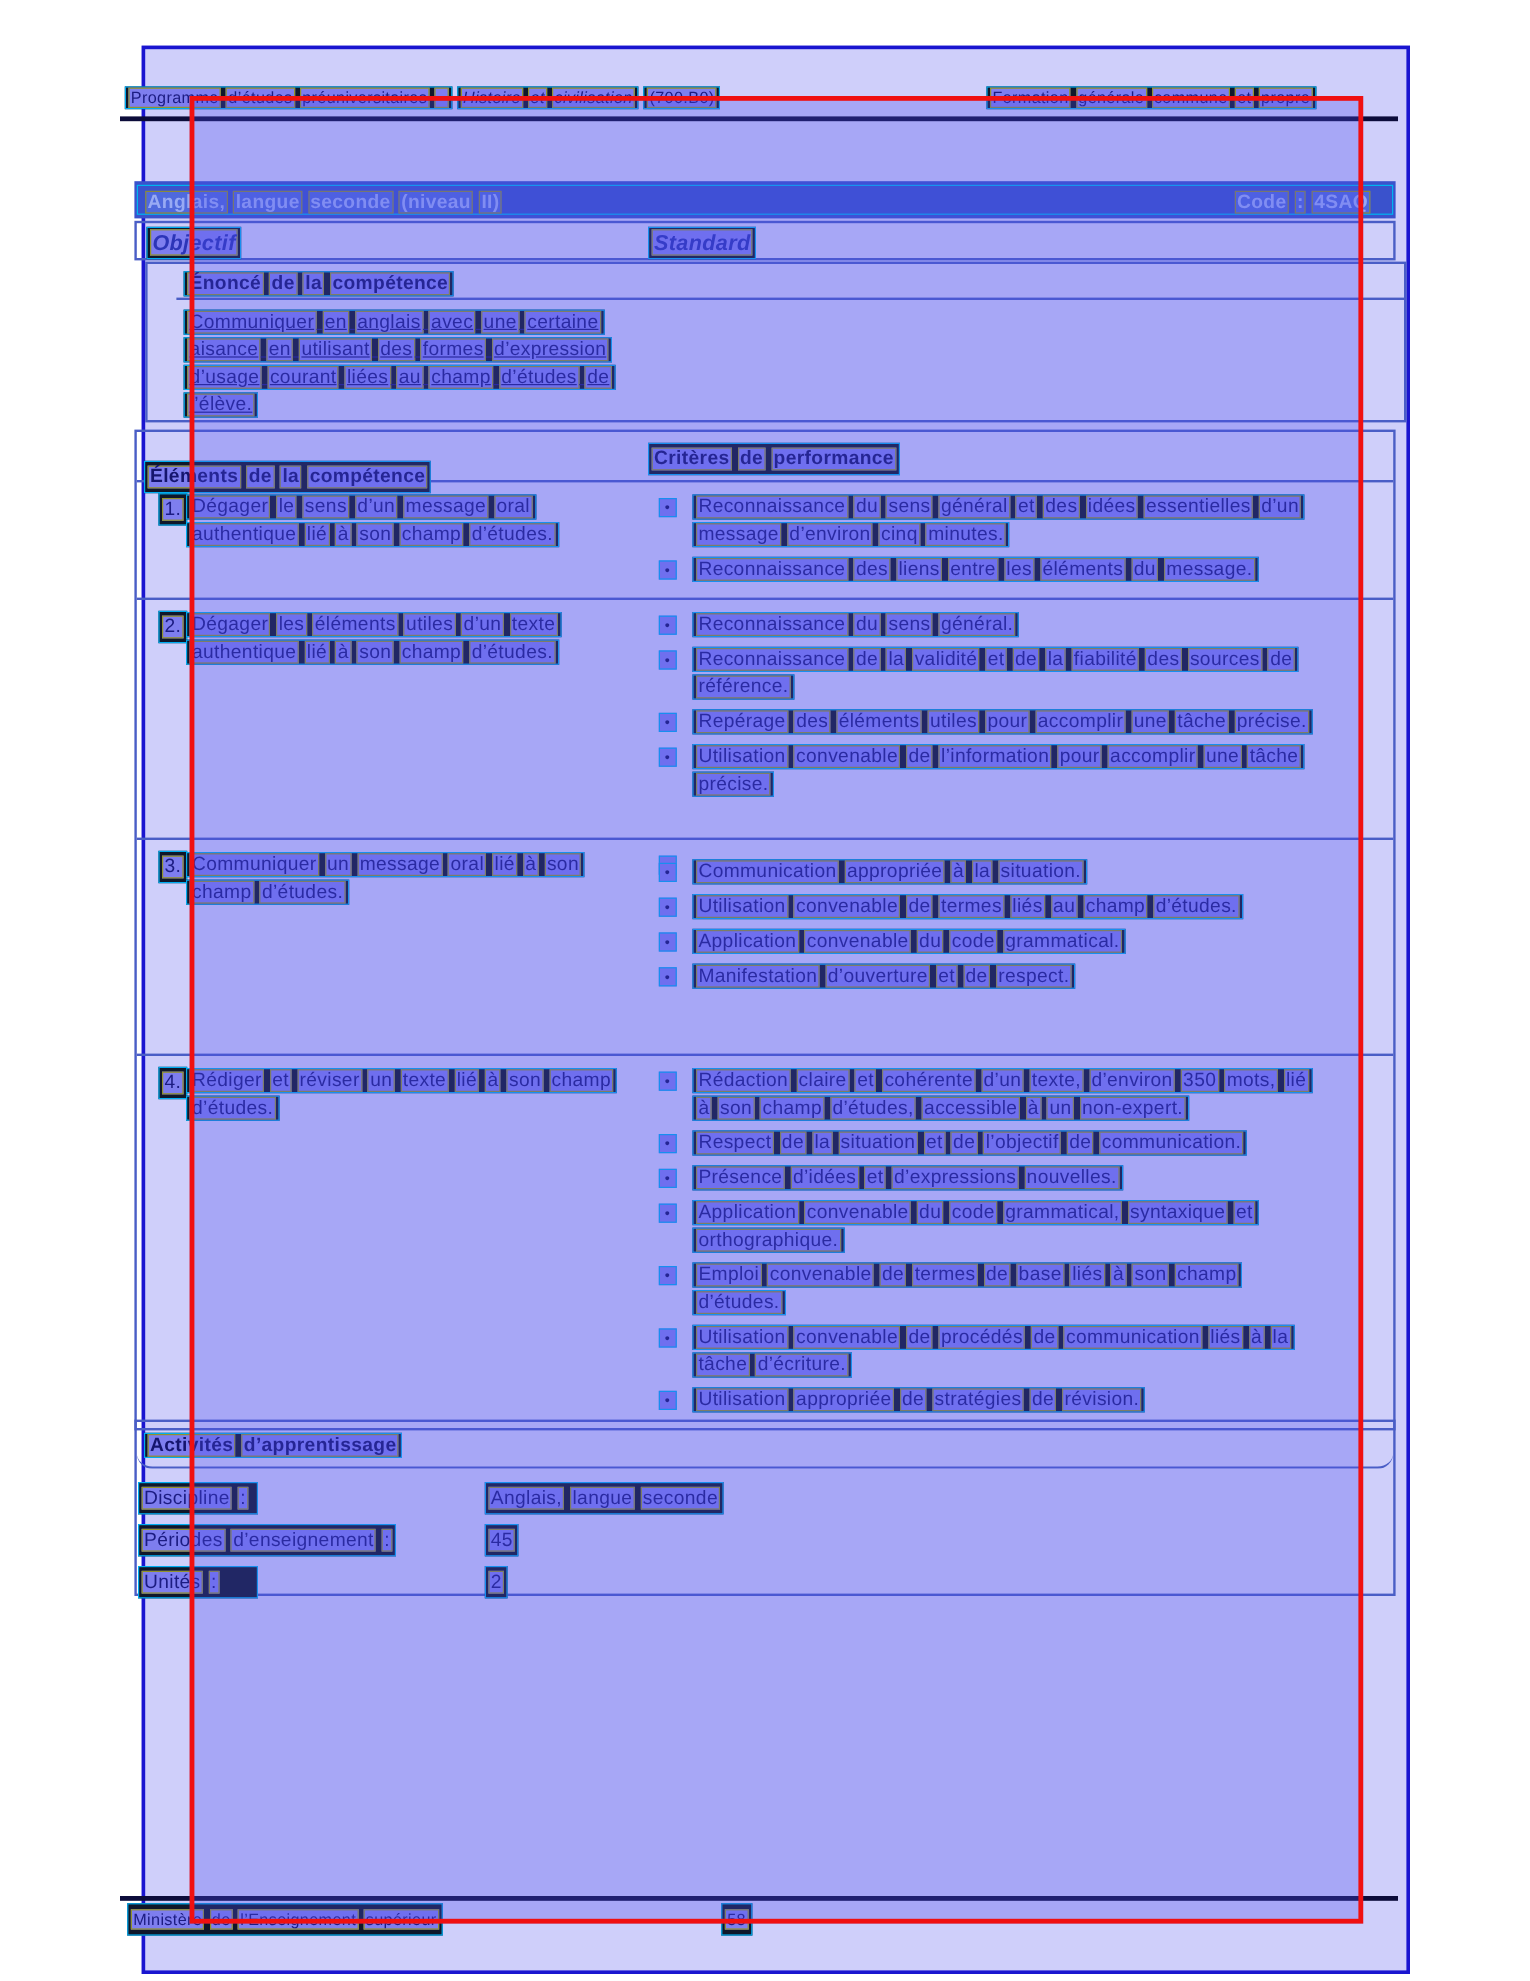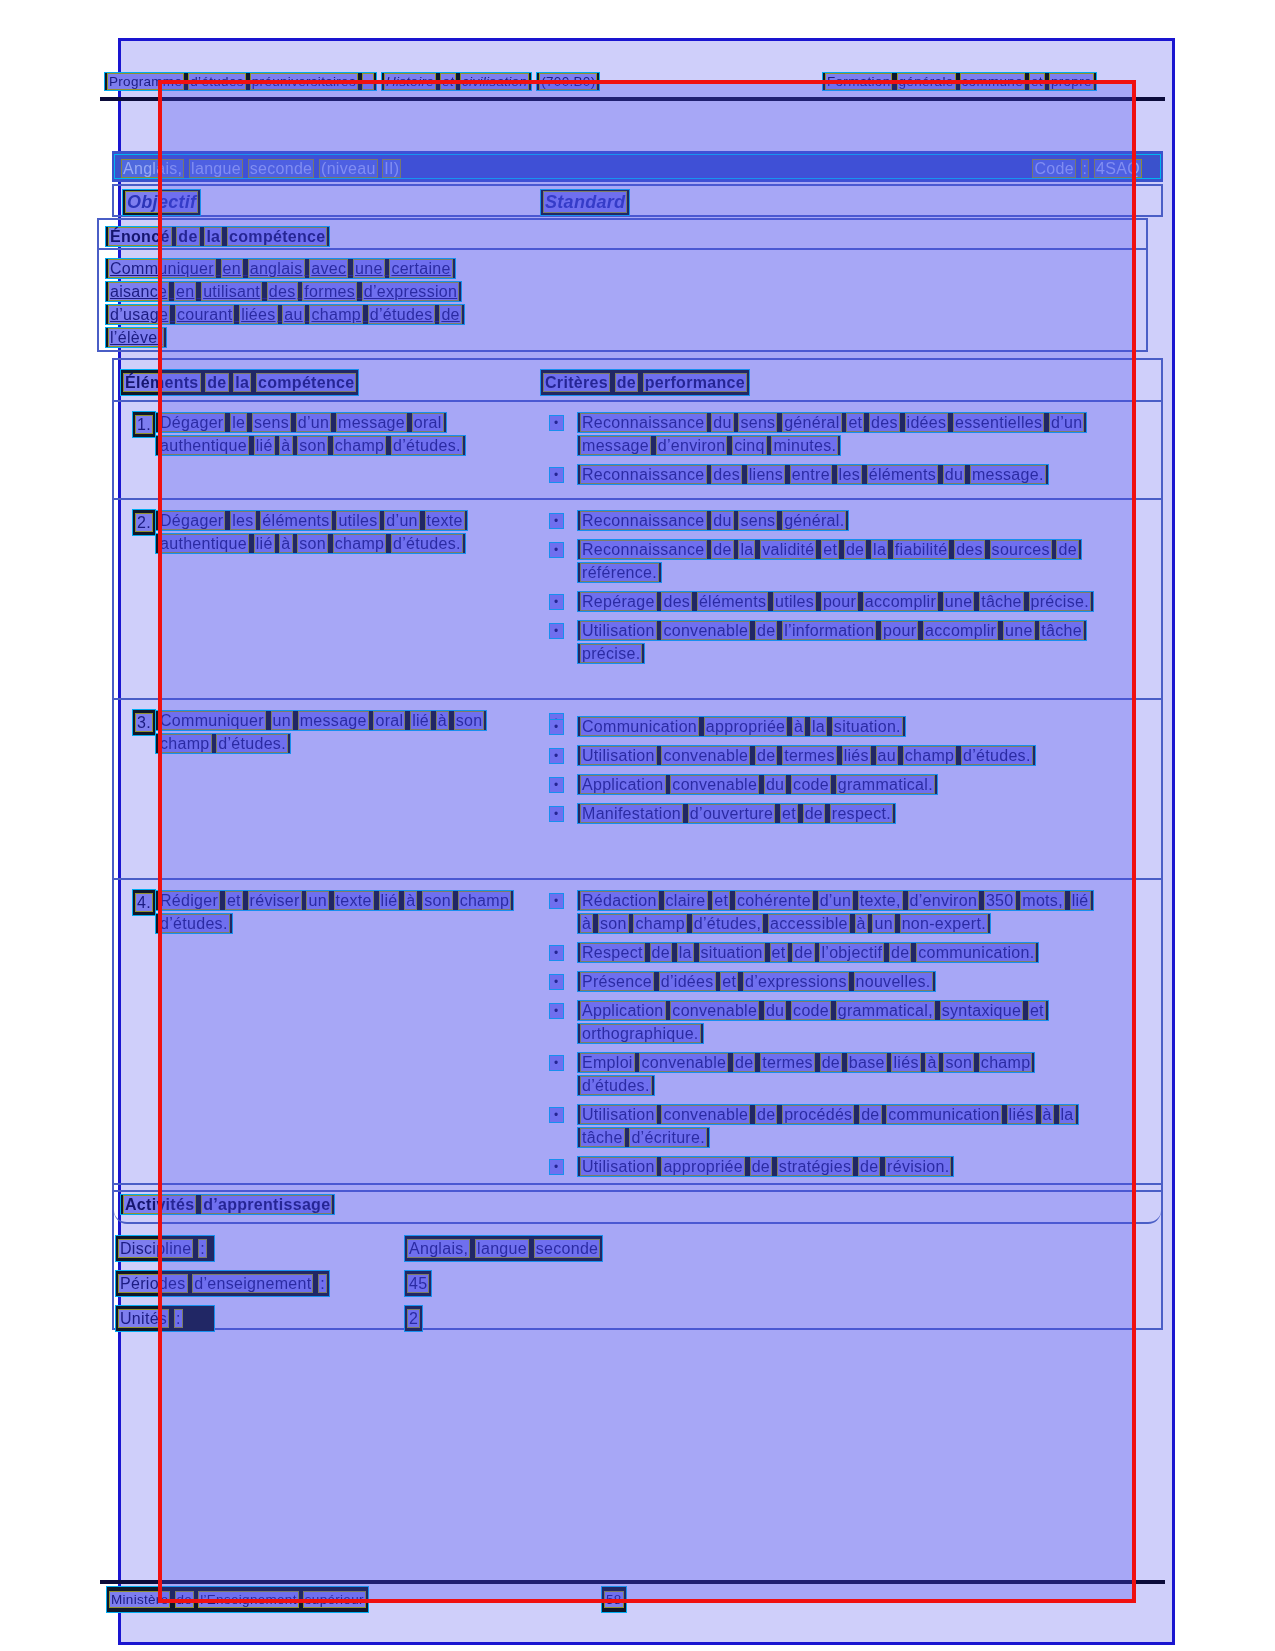--- a/index.html
+++ b/index.html
@@ -29,40 +29,40 @@
   .hdr .ocr-line { line-height:17px; }
   .hdr-right { position:absolute; left:718px; top:0; white-space:nowrap; }
   .rule { background:#0c0c3a; height:4px; }
   .rule-top { left:100px; top:97px; width:1065px; }
   .rule-bottom { left:100px; top:1580px; width:1065px; }
   .footer-left { left:106px; top:1586px; font-size:13.5px; }
   .footer-page { left:601px; top:1586px; font-size:13.5px; }
   
   .banner { left:112px; top:151px; width:1051px; height:31px; background:#3a52cc; }
   .banner-line { position:absolute; left:2px; right:2px; top:3px; bottom:3px; border:1px solid #00b4f0; }
-  .banner .ocr-line { background:transparent; border:none; color:#98aaf4; font-weight:normal; }
+  .banner .ocr-line { background:transparent; border:none; color:#98aaf4; font-weight:bold; }
   .banner .w { background:#4f69dd; border-color:#8a8a3a; }
   .banner-title { position:absolute; left:4px; top:1px; white-space:nowrap; }
   .banner-code { position:absolute; right:16px; top:1px; white-space:nowrap; }
   
   .objstd { left:112px; top:184px; width:1051px; height:33px; border:2px solid #4a5ec6; }
   .col-title { position:absolute; top:3px; font-size:18px; font-weight:bold; font-style:italic; color:#2c35b8; white-space:nowrap; }
   .col-objectif { left:8px; }
   .col-standard { left:426px; }
   
   .box { border:2px solid #4a5ec6; }
   .box-hd { border-bottom:2px solid #4a5ec6; padding:5px 6px 0 6px; }
-  .enonce { left:97px; top:218px; width:1051px; height:134px; }
+  .enonce { left:121px; top:218px; width:1051px; height:134px;padding-left:24px; }
   .enonce .box-hd { height:30px; }
   .enonce .box-bd { padding:7px 6px 0 6px; }
   .para { width:400px;text-decoration:underline; }
   
   .elements { left:112px; top:358px; width:1051px; }
   .el-hd { position:relative; height:42px; border-bottom:2px solid #4a5ec6; }
-  .el-hd .c1 { position:absolute; left:6px; top:9px; white-space:nowrap;text-align:center; }
+  .el-hd .c1 { position:absolute; left:6px; top:24px; white-space:nowrap;text-align:center; }
   .el-hd .c2 { position:absolute; left:426px; top:9px; white-space:nowrap; }
   .el-row { position:relative; }
   .el-row + .el-row { border-top:2px solid #4a5ec6; }
   .el-row.r1 { min-height:86px; }
   .el-row.r2 { min-height:200px; }
   .el-row.r3 { min-height:180px; }
   .el-row.r4 { min-height:308px; }
   .num { position:absolute; left:18px; top:9px; }
   .el-text { position:absolute; left:41px; top:9px; width:360px; }
   .crits { margin-left:433px; padding:9px 0 6px 0; width:592px; }

